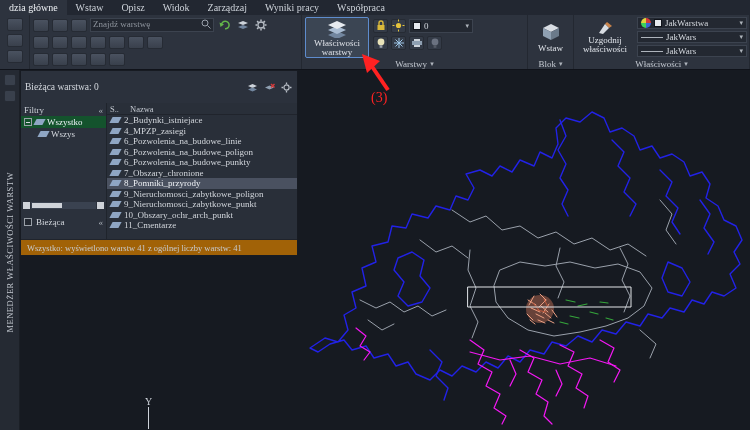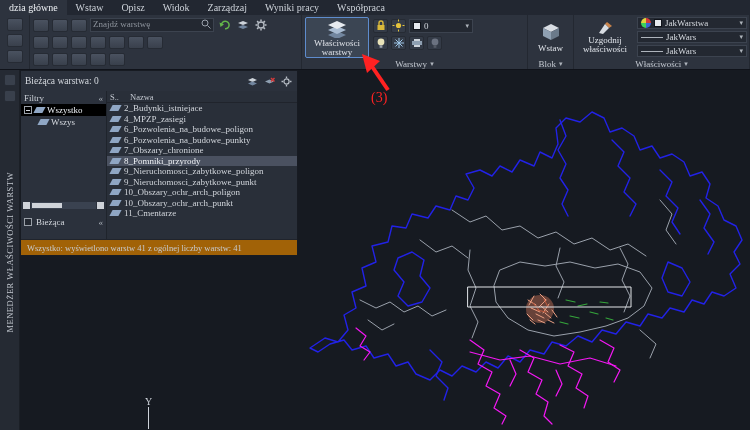--- a/index.html
+++ b/index.html
@@ -57,29 +57,29 @@
 
   
   .strip{position:absolute;left:0;top:70px;width:20px;height:360px;background:#252a33;border-right:1px solid #1b1f26}
   .strip-ic{width:12px;height:12px;margin:4px auto 0;background:#39404c;border:1px solid #262b34;border-radius:2px}
   .strip-title{position:absolute;top:102px;left:5px;writing-mode:vertical-rl;transform:rotate(180deg);
                font-size:8.5px;letter-spacing:.5px;color:#c2c7cf;white-space:nowrap}
 
   
   .palette{position:absolute;left:20px;top:70px;width:278px;height:186px;background:#2b313c;
            border:1px solid #171b22;display:flex;flex-direction:column;z-index:20}
-  .pal-header{height:16px;display:flex;align-items:center;padding:10px 4px;gap:4px;font-size:9.5px;color:#d5d9df}
+  .pal-header{height:16px;display:flex;align-items:center;padding:16px 4px;gap:4px;font-size:9.5px;color:#d5d9df}
   .ph-icons{margin-left:auto;display:flex;gap:4px}
   .ph-ic{width:13px;height:12px;display:flex;align-items:center;justify-content:center}
   .pal-body{flex:1;display:flex;min-height:0}
   .pal-filters{width:86px;border-right:1px solid #1f242c;position:relative;background:#2b313c}
   .pf-head{height:13px;display:flex;align-items:center;padding:0 3px;font-size:9px;color:#c8cdd4}
   .chev{margin-left:auto;color:#aeb4bc;font-size:9px}
   .tree-row{height:12px;display:flex;align-items:center;gap:3px;padding-left:3px;font-size:9px;white-space:nowrap;overflow:hidden}
-  .tree-row.selected{background:#000000;color:#eef2f7}
+  .tree-row.selected{background:#14532d;color:#eef2f7}
   .tree-row.child{padding-left:18px}
   .exp{width:8px;height:8px;border:1px solid #9aa0a8;position:relative;flex:none}
   .exp::after{content:"";position:absolute;left:1px;right:1px;top:3px;border-top:1px solid #d5d9df}
   .lglyph{width:9px;height:6px;background:#8fa6c4;transform:skewX(-28deg);flex:none}
   .pf-scroll{position:absolute;left:2px;right:2px;bottom:30px;height:8px;display:flex;align-items:center;gap:1px}
   .pf-track{flex:1;height:7px;background:#3a4250;position:relative}
   .pf-thumb{position:absolute;left:1px;top:1px;width:30px;height:5px;background:#cfd3d9}
   .pf-arrow{width:7px;height:7px;background:#cfd3d9}
   .pf-invert{position:absolute;left:3px;right:3px;bottom:12px;display:flex;align-items:center;gap:4px;font-size:9px}
   .cbx{width:8px;height:8px;border:1px solid #9aa0a8;background:#232831}
@@ -383,20 +383,24 @@
           <div class="lrow">
               <span class="lglyph"></span>
               <span>2_Budynki_istniejace</span>
             </div>
           <div class="lrow">
               <span class="lglyph"></span>
               <span>4_MPZP_zasiegi</span>
             </div>
           <div class="lrow">
               <span class="lglyph"></span>
+              <span>6_Pozwolenia_na_budowe_linie</span>
+            </div>
+          <div class="lrow">
+              <span class="lglyph"></span>
               <span>6_Pozwolenia_na_budowe_poligon</span>
             </div>
           <div class="lrow">
               <span class="lglyph"></span>
               <span>6_Pozwolenia_na_budowe_punkty</span>
             </div>
           <div class="lrow">
               <span class="lglyph"></span>
               <span>7_Obszary_chronione</span>
             </div>
@@ -404,24 +408,20 @@
               <span class="lglyph"></span>
               <span>8_Pomniki_przyrody</span>
             </div>
           <div class="lrow">
               <span class="lglyph"></span>
               <span>9_Nieruchomosci_zabytkowe_poligon</span>
             </div>
           <div class="lrow">
               <span class="lglyph"></span>
               <span>9_Nieruchomosci_zabytkowe_punkt</span>
-            </div>
-          <div class="lrow">
-              <span class="lglyph"></span>
-              <span>10_Obszary_ochr_arch_poligon</span>
             </div>
           <div class="lrow">
               <span class="lglyph"></span>
               <span>10_Obszary_ochr_arch_punkt</span>
             </div>
           <div class="lrow">
               <span class="lglyph"></span>
               <span>11_Cmentarze</span>
             </div>
         </div>

